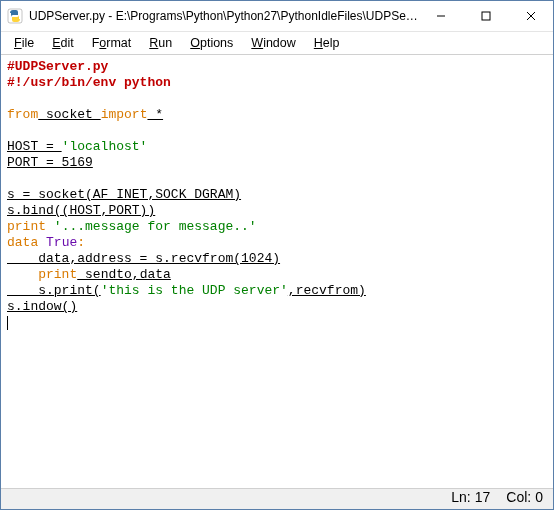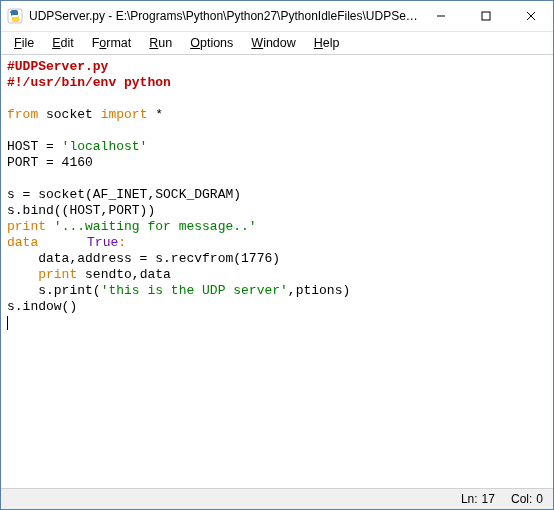--- a/index.html
+++ b/index.html
@@ -74,39 +74,38 @@
     padding: 4px 6px;
     font-family: "Courier New", monospace;
     font-size: 13px;
     line-height: 16px;
     white-space: pre;
     color: #000;
     overflow: hidden;
   }
   .comment  { color: #c00000; font-weight: bold; }
   .keyword  { color: #d97a00; }
-  .builtin  { color: #6a0dad; margin-left: 41px; }
+  .builtin  { color: #6a0dad; }
   .string   { color: #008000; text-align: center; }
-  .normal   { color: #000; }
+  .normal   { color: #000; text-decoration: underline; }
   .caret {
     display: inline-block;
     width: 1px;
     height: 14px;
     background: #000;
     vertical-align: text-bottom;
   }
   .statusbar {
     height: 20px;
     border-top: 1px solid #d0d0d0;
     background: #f0f0f0;
     display: flex;
-    align-items: center;
     justify-content: flex-end;
     padding: 0 10px;
-    font-size: 12px;
+    font-size: 14px;
     color: #000;
   }
   .statusbar span { margin-left: 4px; }
 </style>
 </head>
 <body>
 
 <div class="window">
 
   <div class="titlebar">
@@ -145,29 +144,29 @@
     <div class="menu-item"><span class="ul">W</span><span>indow</span></div>
     <div class="menu-item"><span class="ul">H</span><span>elp</span></div>
   </div>
 
   <div class="editor"><span class="comment">#UDPServer.py</span>
 <span class="comment">#!/usr/bin/env python</span>
 <span></span>
 <span class="keyword">from</span><span class="normal"> socket </span><span class="keyword">import</span><span class="normal"> *</span>
 <span></span>
 <span class="normal">HOST = </span><span class="string">'localhost'</span>
-<span class="normal">PORT = 4160</span>
+<span class="normal">PORT = 5169</span>
 <span></span>
 <span class="normal">s = socket(AF_INET,SOCK_DGRAM)</span>
 <span class="normal">s.bind((HOST,PORT))</span>
-<span class="keyword">print</span><span> </span><span class="string">'...waiting for message..'</span>
+<span class="keyword">print</span><span> </span><span class="string">'...message for message..'</span>
 <span class="keyword">data</span><span> </span><span class="builtin">True</span><span class="keyword">:</span>
-<span class="normal">    data,address = s.recvfrom(1776)</span>
+<span class="normal">    data,address = s.recvfrom(1024)</span>
 <span>    </span><span class="keyword">print</span><span class="normal"> sendto,data</span>
-<span class="normal">    s.print(</span><span class="string">'this is the UDP server'</span><span class="normal">,ptions)</span>
+<span class="normal">    s.print(</span><span class="string">'this is the UDP server'</span><span class="normal">,recvfrom)</span>
 <span class="normal">s.indow()</span>
 <span class="caret"></span></div>
 
   <div class="statusbar">
     <span>Ln:</span>
     <span>17</span>
     <span style="width:8px"></span>
     <span>Col:</span>
     <span>0</span>
   </div>

